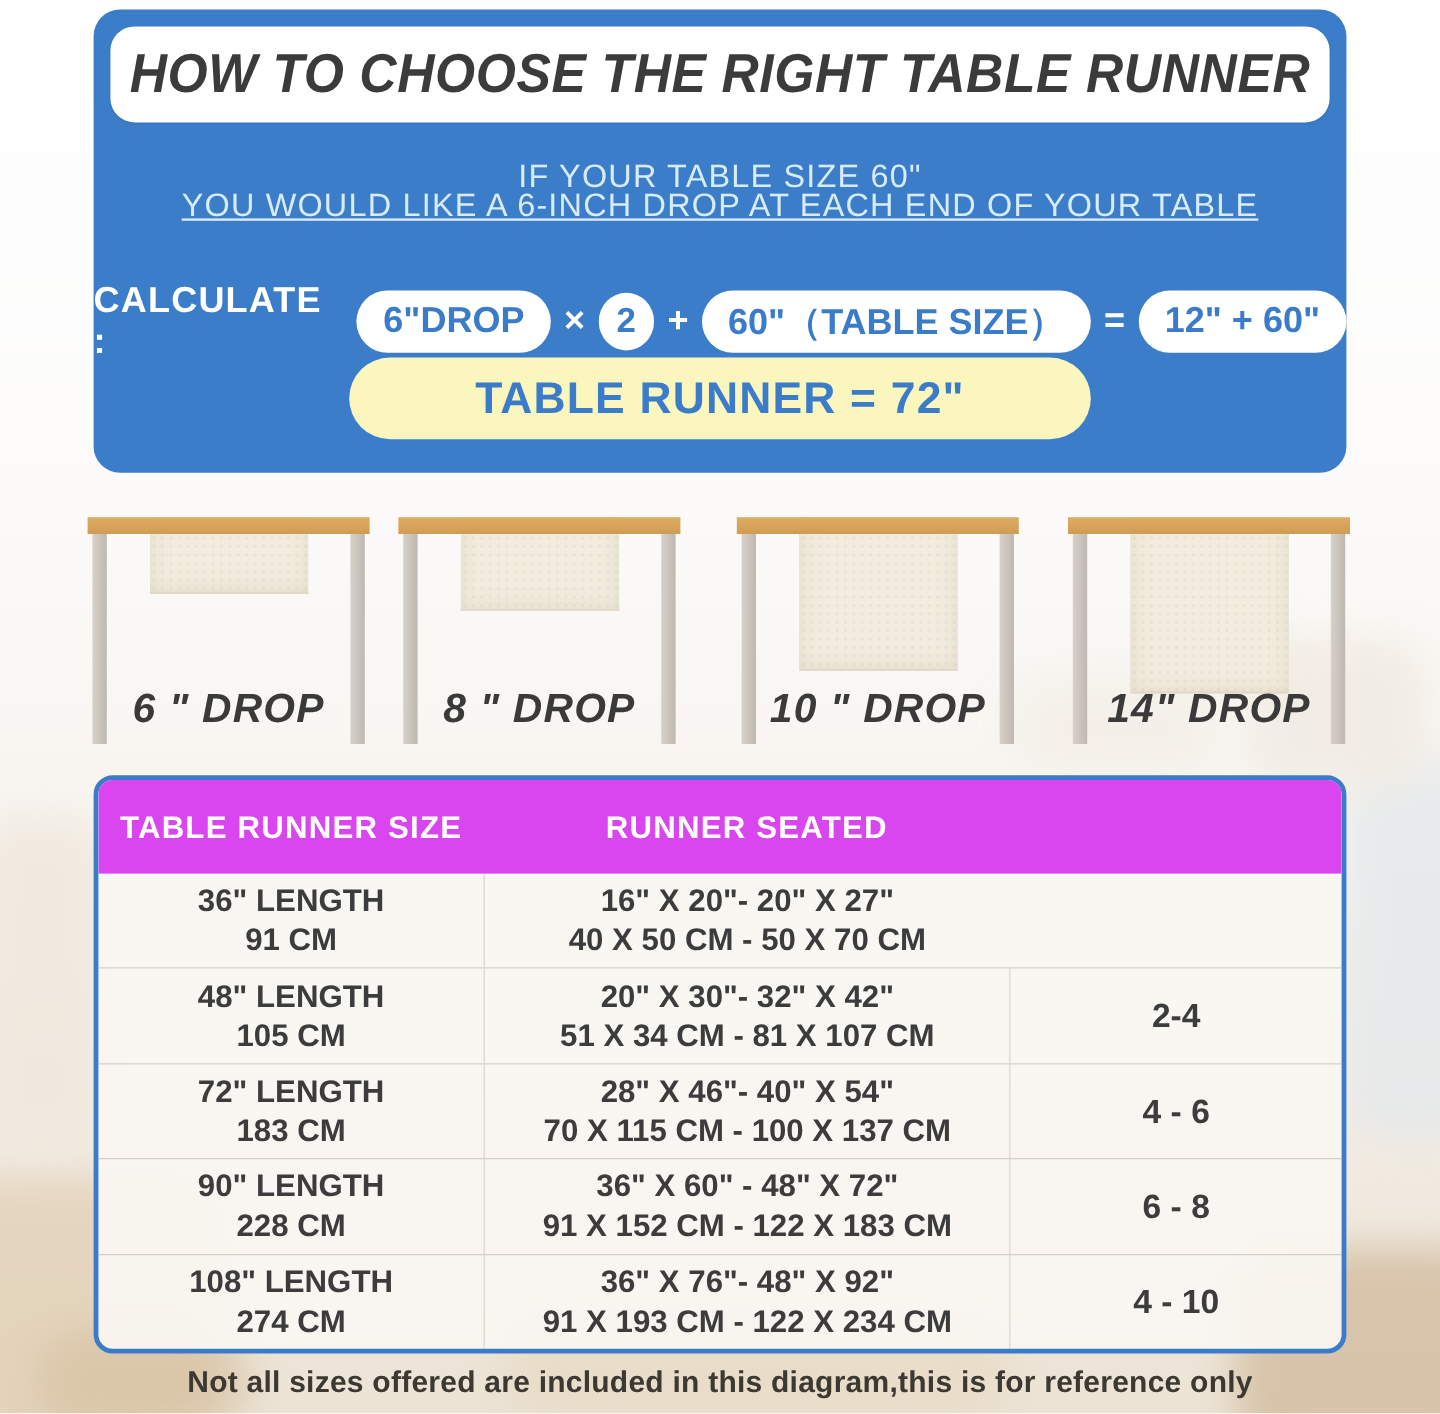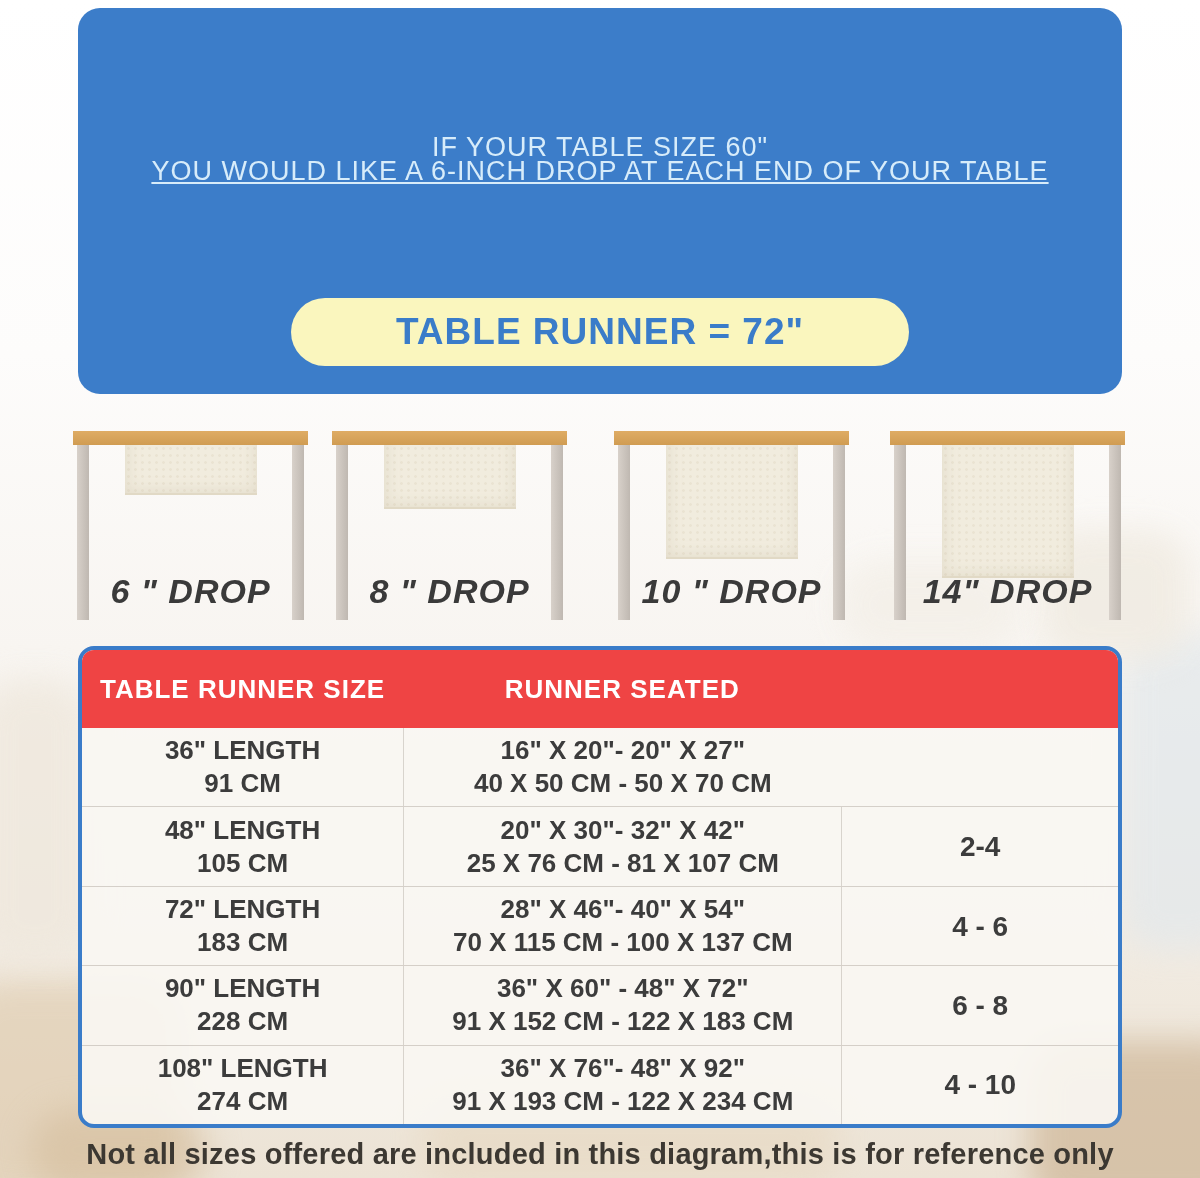--- a/index.html
+++ b/index.html
@@ -67,54 +67,67 @@
   .runner.h10 { height:128px; }
   .runner.h14 { height:147px; }
   .drop-label { position:absolute; top:141px; width:100%; text-align:center;
     font-size:34px; font-weight:bold; font-style:italic; color:#3A3A3A; letter-spacing:1px;
     white-space:nowrap; }
 
   
   .size-table { position:absolute; z-index:2; left:78px; top:646px; width:1044px; height:482px;
     border:4px solid #3A7CC9; border-radius:16px; overflow:hidden;
     background:rgba(250,247,243,.9); display:flex; flex-direction:column; }
-  .thead { height:78px; flex:0 0 78px; background:#ef4444; display:grid;
+  .thead { height:78px; flex:0 0 78px; background:#d946ef; display:grid;
     grid-template-columns:31% 42.3% 26.7%; align-items:center; }
   .thead .hcell { text-align:center; color:#ffffff; font-weight:bold; font-size:26px;
     letter-spacing:1px; }
   .tbody { flex:1; display:flex; flex-direction:column; }
   .trow { flex:1; display:grid; grid-template-columns:31% 42.3% 26.7%; }
   .trow + .trow { border-top:1px solid rgba(168,160,150,.45); }
   .trow > .tcell + .tcell { border-left:1px solid rgba(168,160,150,.4); }
   .tcell { display:flex; flex-direction:column; align-items:center; justify-content:center;
     color:#3C3C3C; font-weight:bold; font-size:26px; line-height:33px; text-align:center; }
   .tcell.persons { font-size:28px; }
 
   .footnote { position:absolute; z-index:2; top:1138px; left:0; width:100%; text-align:center;
-    font-size:29px; font-weight:bold; color:#3C3832; letter-spacing:.2px; }
+    font-size:25px; font-weight:bold; color:#3C3832; letter-spacing:.2px; }
 </style>
 </head>
 <body>
 
 <div class="canvas">
 
   <div class="bg"></div>
   <div class="blob b1"></div>
   <div class="blob b2"></div>
   <div class="blob b3"></div>
   <div class="blob b4"></div>
   <div class="blob b5"></div>
   <div class="blob b6"></div>
   <div class="blob b7"></div>
   <div class="blob b8"></div>
 
   <div class="hero">
+    <div class="title-bar">
+      <div class="page-title">HOW TO CHOOSE THE RIGHT TABLE RUNNER</div>
+    </div>
     <div class="sub s1">IF YOUR TABLE SIZE 60"</div>
     <div class="sub s2">YOU WOULD LIKE A 6-INCH DROP AT EACH END OF YOUR TABLE</div>
 
+    <div class="formula">
+      <span class="calc-label">CALCULATE :</span>
+      <span class="pill">6"DROP</span>
+      <span class="op">×</span>
+      <span class="mult-circle">2</span>
+      <span class="op">+</span>
+      <span class="pill">60"（TABLE SIZE）</span>
+      <span class="op">=</span>
+      <span class="pill">12" + 60"</span>
+    </div>
 
     <div class="banner">TABLE RUNNER = 72"</div>
   </div>
 
   <div class="fig f1">
     <div class="runner h6"></div>
     <div class="tabletop"></div>
     <div class="leg left"></div>
     <div class="leg right"></div>
     <div class="drop-label">6 " DROP</div>
@@ -159,21 +172,21 @@
         </div>
       </div>
 
       <div class="trow">
         <div class="tcell">
           <div>48" LENGTH</div>
           <div>105 CM</div>
         </div>
         <div class="tcell">
           <div>20" X 30"- 32" X 42"</div>
-          <div>25 X 76 CM - 81 X 107 CM</div>
+          <div>51 X 34 CM - 81 X 107 CM</div>
         </div>
         <div class="tcell persons">2-4</div>
       </div>
 
       <div class="trow">
         <div class="tcell">
           <div>72" LENGTH</div>
           <div>183 CM</div>
         </div>
         <div class="tcell">

